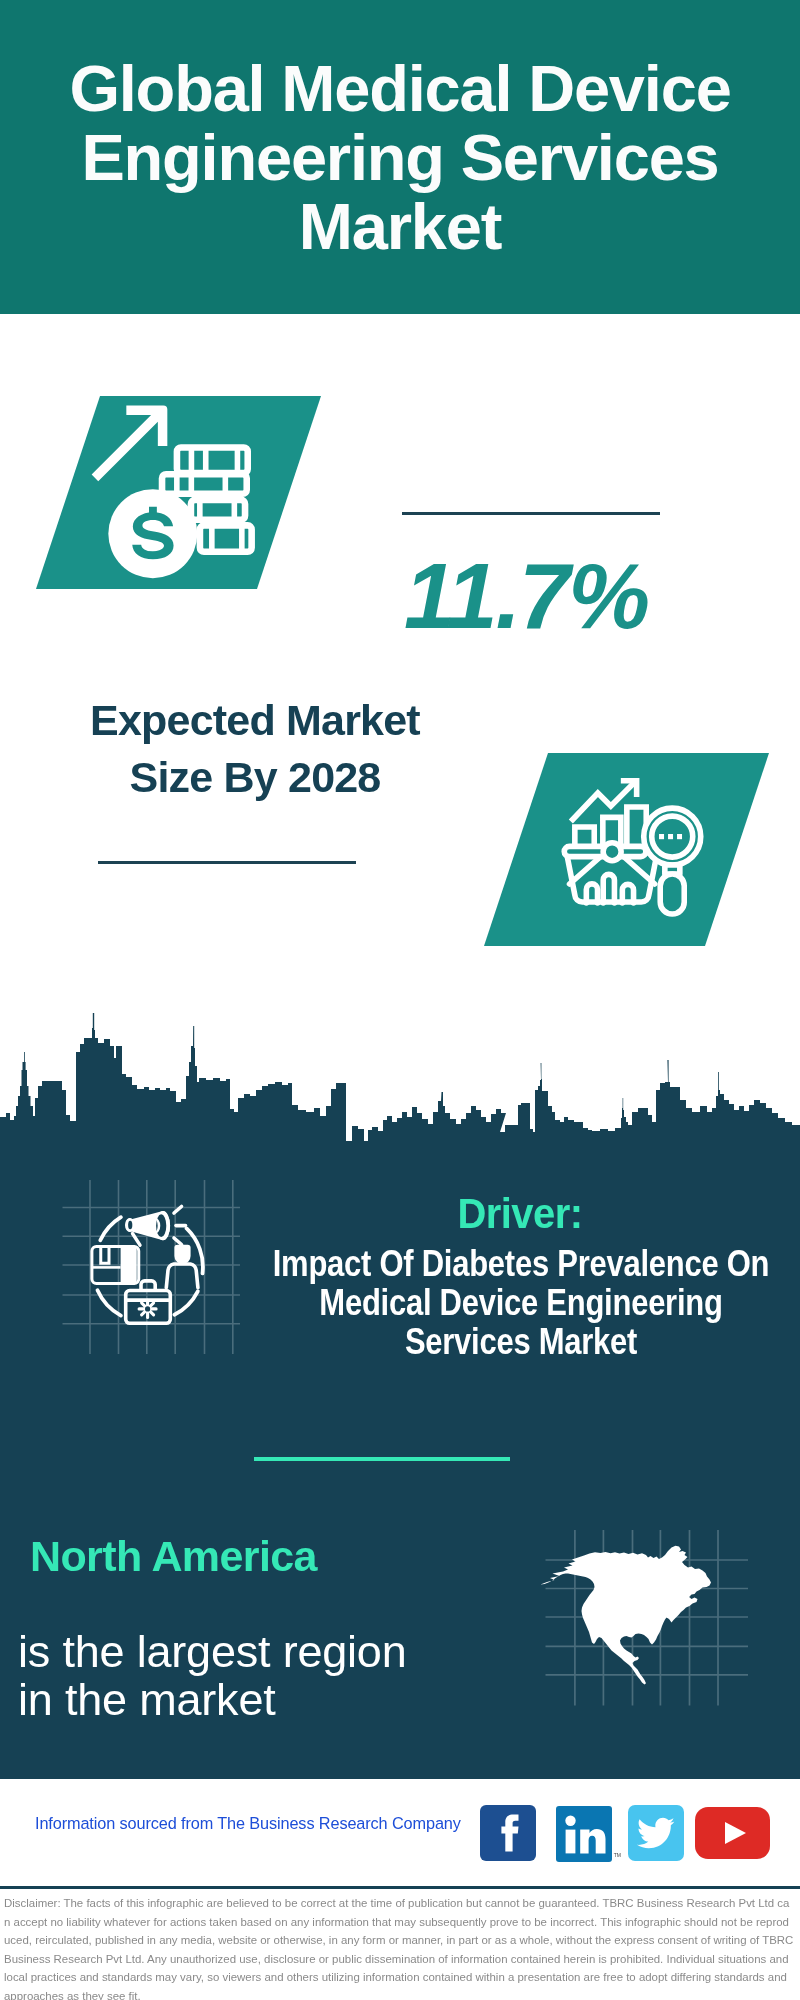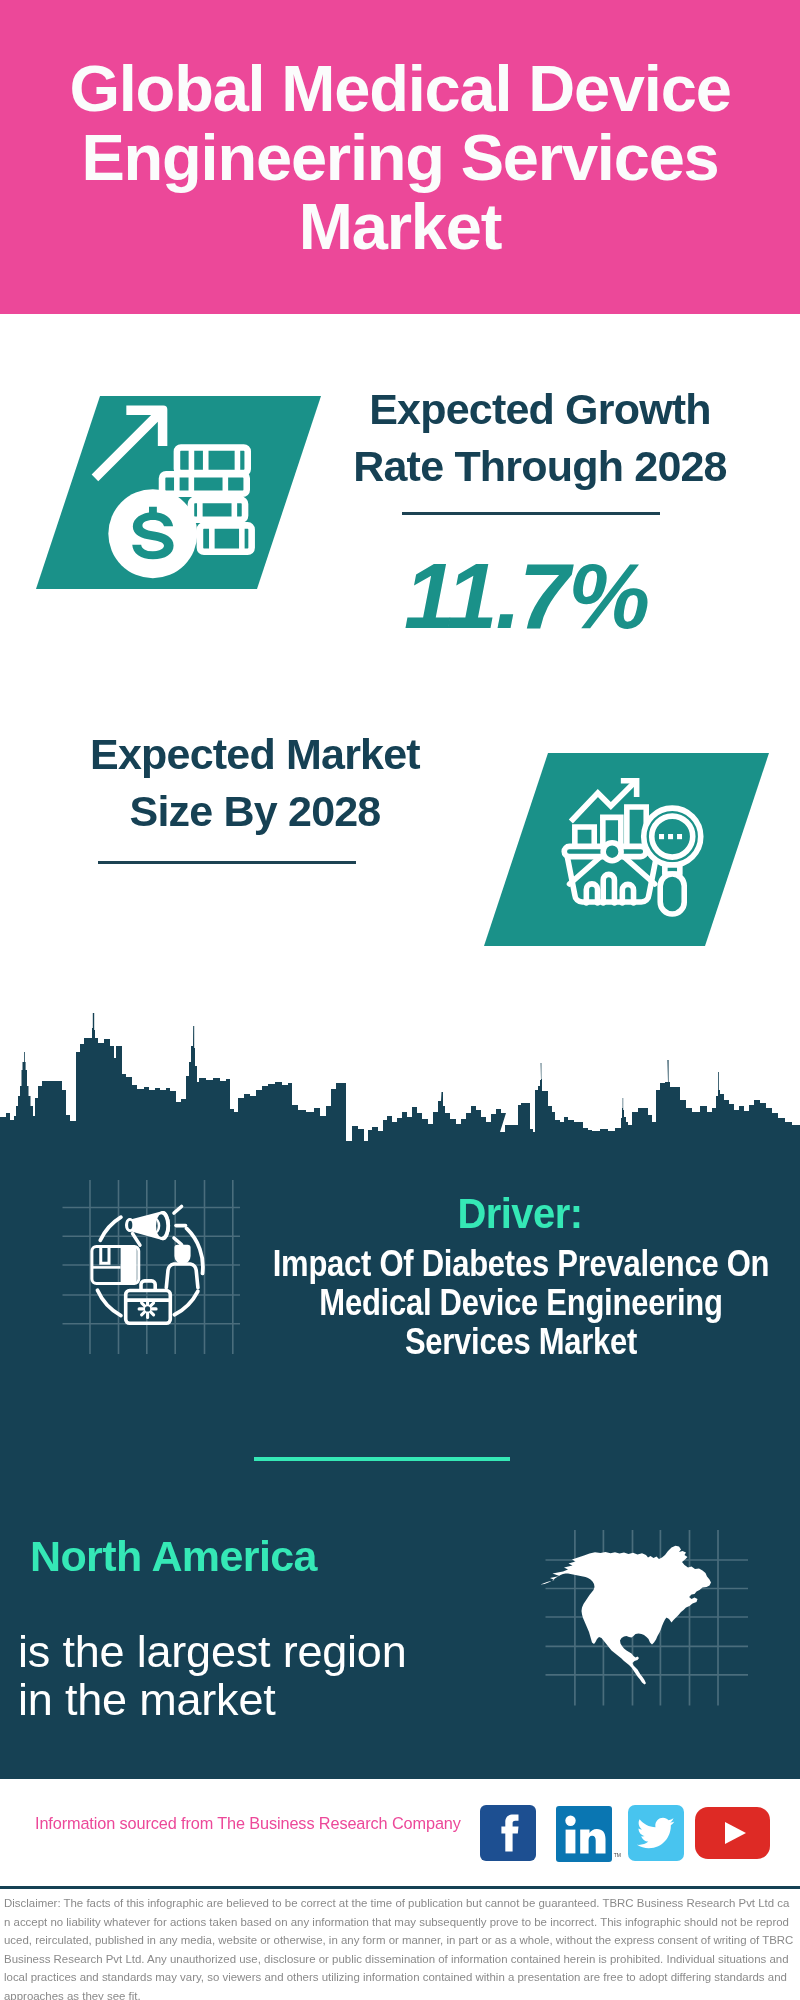--- a/index.html
+++ b/index.html
@@ -1,54 +1,54 @@
 <!DOCTYPE html>
 <html><head>
 <meta charset="utf-8">
 <style>
   * { box-sizing: border-box; margin:0; padding:0; }
   html,body { width:800px; height:2000px; }
   body { font-family:"Liberation Sans", sans-serif; background:#ffffff; overflow:hidden; }
   .page { position:relative; width:800px; height:2000px; background:#fff; overflow:hidden; }
 
-  .header { position:absolute; left:0; top:0; width:800px; height:314px; background:#ec4899; }
+  .header { position:absolute; left:0; top:0; width:800px; height:314px; background:#0f766e; }
   .title { position:absolute; left:0; top:54px; width:800px; text-align:center;
            color:#fbfcfc; font-weight:700; font-size:65px; line-height:69px; letter-spacing:-1.2px; }
 
   
   .tile { position:absolute; background:#1A9189; transform:skewX(-18.35deg); }
   .tile svg { transform:skewX(18.35deg); display:block; }
   .tile1 { left:68px; top:396px; width:221px; height:193px; }
   .tile1 svg { margin-left:-4px; margin-top:-3px; }
 
   .stat-head { position:absolute; color:#164154; font-weight:700; font-size:43px; line-height:57px; text-align:center; letter-spacing:-0.8px;}
   .rule { position:absolute; height:3px; background:#1d4353; }
   .stat-val { position:absolute; color:#1A9189; font-weight:700; font-size:92px; line-height:100px; text-align:center; letter-spacing:-2px;}
   .stat1-head { left:330px; top:381px; width:420px; }
   .rule1 { left:402px; top:512px; width:258px; }
   .stat1-val { left:316px; top:546px; width:420px;font-style:italic; }
   .tile2 { left:516px; top:753px; width:221px; height:193px; }
   .tile2 svg { margin-left:-2px; margin-top:2px; }
-  .stat2-head { left:45px; top:726px; width:420px; }
+  .stat2-head { left:45px; top:692px; width:420px; }
   .rule2 { left:98px; top:861px; width:258px; }
   .stat2-val { left:45px; top:879px; width:420px; font-size:73px; line-height:76px; letter-spacing:-1.4px;}
 
   
   .skyline { position:absolute; left:0; top:1013px; width:800px; height:132px; }
   .darkband { position:absolute; left:0; top:1144px; width:800px; height:635px; background:#164154; }
 
   .driver-icon { position:absolute; left:50px; top:1175px; }
   .driver-label { position:absolute; left:210px; top:1191px; width:620px; color:#35E8B6; font-weight:700; font-size:43px; line-height:44px; text-align:center; letter-spacing:-0.6px; transform:scaleX(0.93); transform-origin:center top;}
   .driver-text { position:absolute; left:211px; top:1244px; width:620px; color:#fff; font-weight:700; font-size:37.5px; line-height:39.2px; text-align:center; letter-spacing:-0.3px; transform:scaleX(0.826); transform-origin:center top;}
   .mint-divider { position:absolute; left:254px; top:1457px; width:256px; height:4px; background:#35E8B6; }
   .region-label { position:absolute; left:30px; top:1534px; width:540px; color:#35E8B6; font-weight:700; font-size:43px; line-height:44px; letter-spacing:-0.6px;}
   .region-text { position:absolute; left:18px; top:1628px; width:560px; color:#fff; font-weight:400; font-size:45px; line-height:47.7px; text-align:left; letter-spacing:-0.2px;}
   .region-map { position:absolute; left:540px; top:1525px; }
 
-  .footer-src { position:absolute; left:35px; top:1814px; color:#ec4899; font-size:16.3px; line-height:19.5px; letter-spacing:-0.12px;}
+  .footer-src { position:absolute; left:35px; top:1814px; color:#1d4ed8; font-size:16.3px; line-height:19.5px; letter-spacing:-0.12px;}
   .social { position:absolute; display:block; }
   .social svg { display:block; }
   .fb { left:480px; top:1805px; }
   .li { left:556px; top:1806px; }
   .tw { left:628px; top:1805px; }
   .yt { left:695px; top:1807px; }
   .tm { position:absolute; right:-9px; bottom:4px; font-size:5px; color:#444; letter-spacing:0;}
   .hr-nav { position:absolute; left:0; top:1886px; width:800px; height:3px; background:#164154; }
   .disclaimer { position:absolute; left:4px; top:1894px; width:790px; color:#8a8a8a; font-size:11.45px; line-height:18.6px; text-align:left; word-break:break-all; }
 </style>
@@ -86,21 +86,20 @@
         </g>
 
         <circle cx="89" cy="140.7" r="44.5" fill="#ffffff"></circle>
         <g fill="#1A9189" transform="translate(89,140.7) scale(0.82) translate(-89,-140.7)">
         <path d="M84.3 107.8 h9.6 v8.2 h-9.6 z M84.3 162.5 h9.6 v8.6 h-9.6 z"></path>
         <path d="M89.2 114.5 c-13.9 0 -24.6 7.6 -24.6 17.3 c0 9.8 10 14.5 23.5 16.6 c10.3 1.6 14.5 3.6 14.5 7.1 c0 3.5 -5.2 6.8 -13.7 6.8 c-8.8 0 -13.5 -3.4 -14.1 -8.1 h-10.9 c0.6 10.6 10.3 17.7 25.2 17.7 c15.4 0 25.2 -6.8 25.2 -16.9 c0 -10.2 -10 -14.8 -24.1 -17.1 c-10.3 -1.6 -13.9 -3.8 -13.9 -7.3 c0 -3.8 4.9 -6.6 12.8 -6.6 c8.1 0 12.4 3.1 13.5 7.7 h11.1 c-1.1 -10 -10 -17.2 -24.5 -17.2 z"></path>
         </g>
       </g>
     </svg>
   </div>
-  <div class="stat-head stat1-head">Expected Growth<br>Rate Through 2028</div>
   <div class="rule rule1"></div>
   <div class="stat-val stat1-val">11.7%</div>
 
   <div class="stat-head stat2-head">Expected Market<br>Size By 2028</div>
   <div class="rule rule2"></div>
   <div class="tile tile2">
     <svg viewBox="0 0 200 190" width="200" height="190">
       <g fill="none" stroke="#ffffff" stroke-width="5.6" stroke-linejoin="miter" stroke-linecap="butt">
 
         <polyline points="57,66.5 84,38 97,51 120.5,27.5"></polyline>

